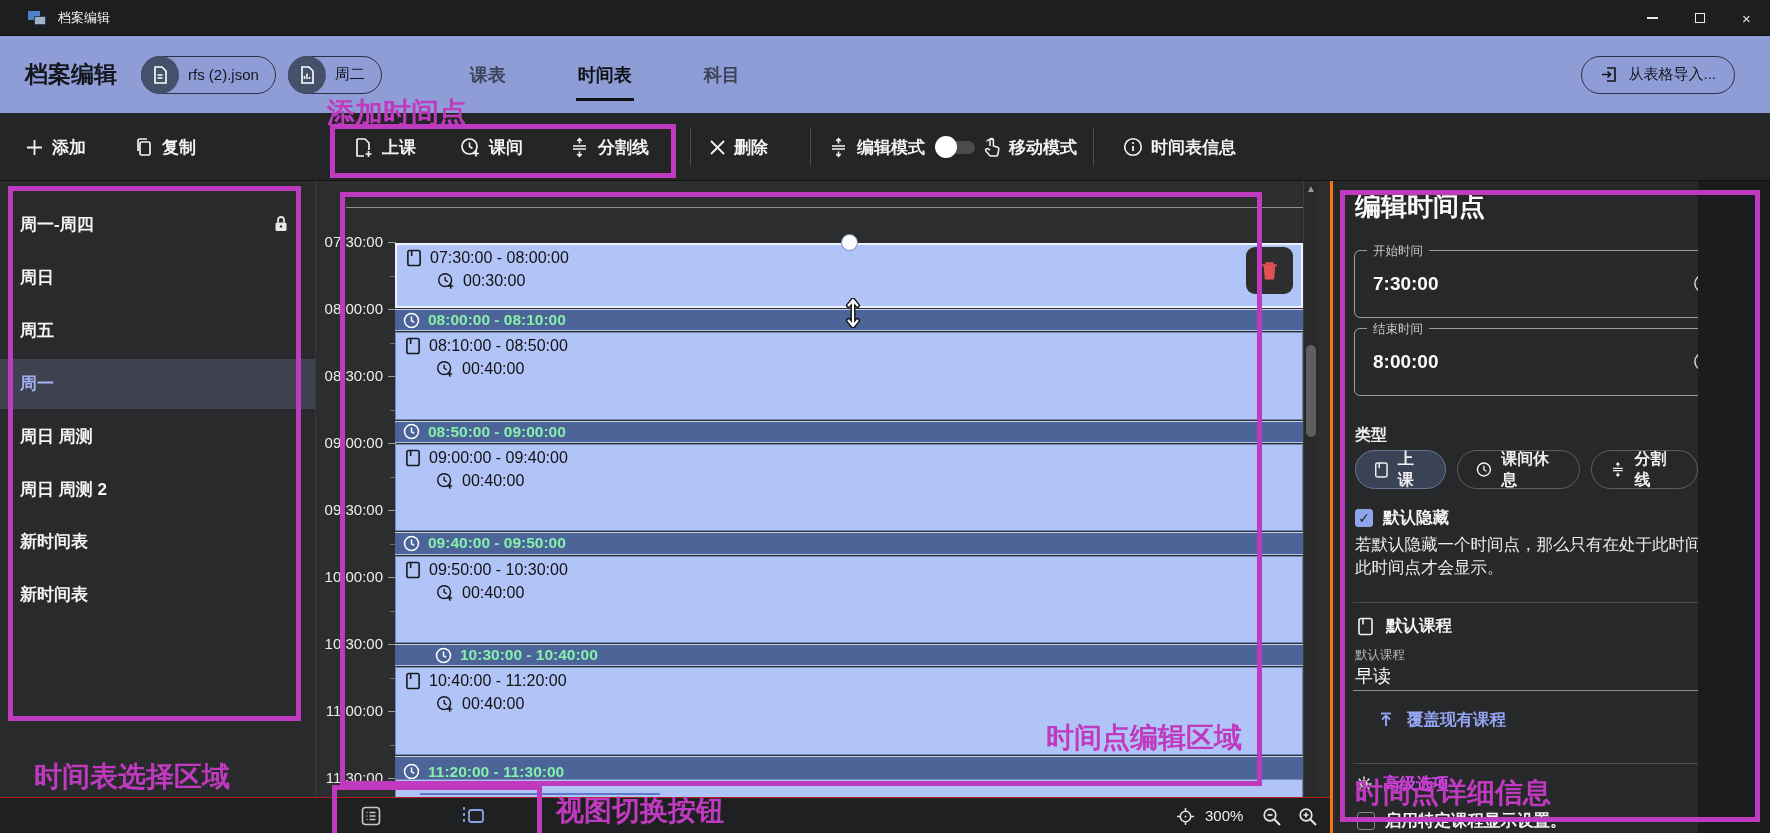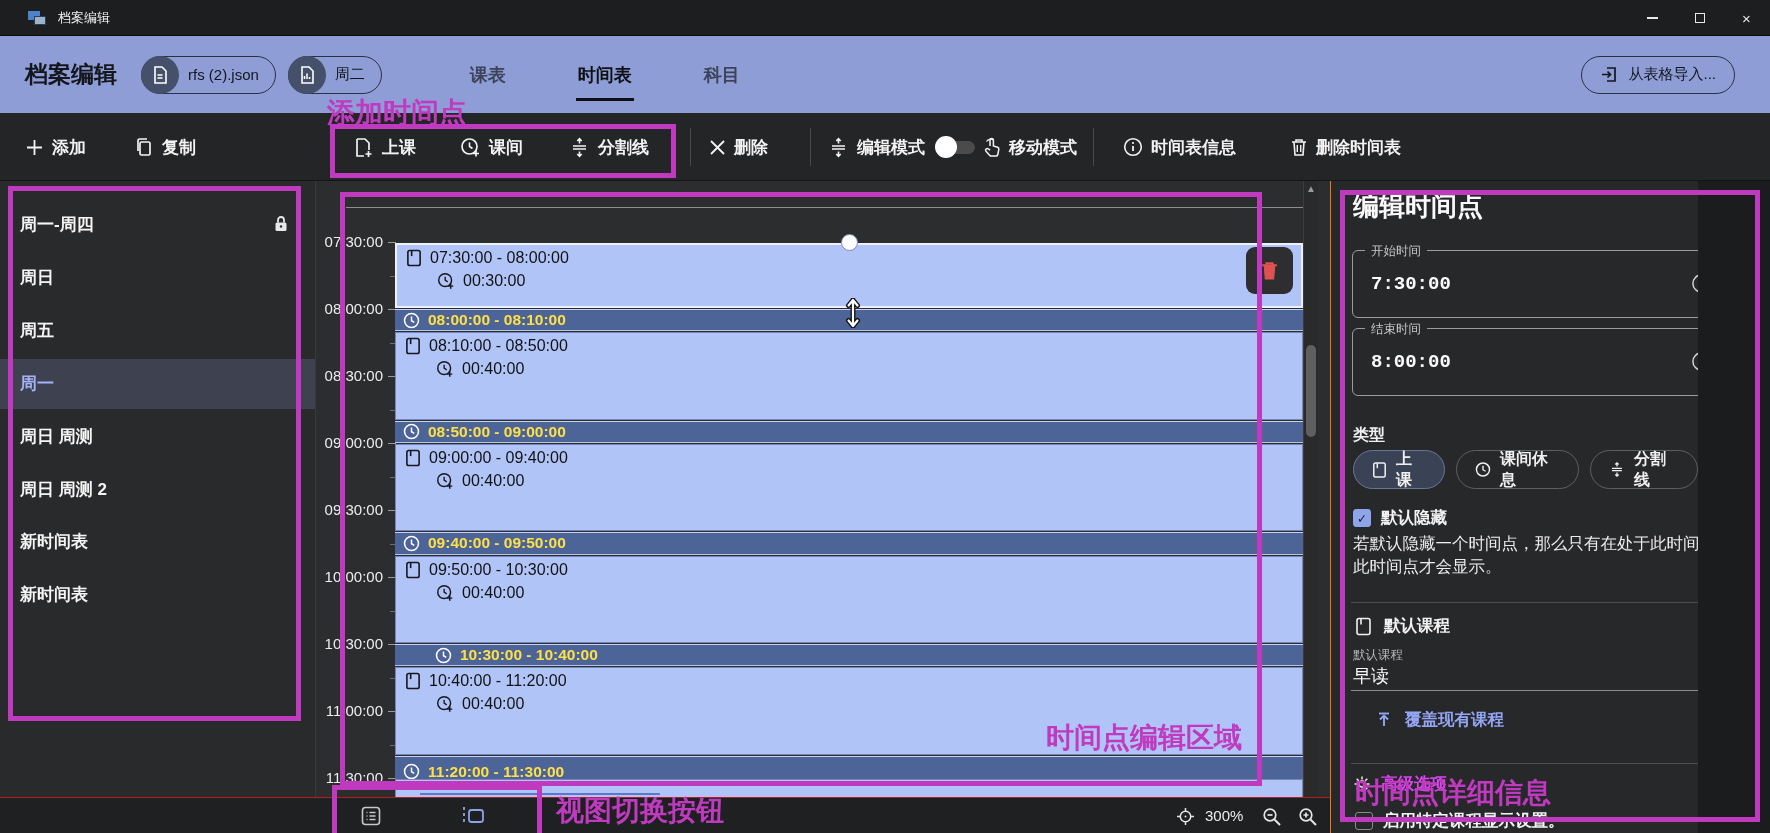--- a/index.html
+++ b/index.html
@@ -53,34 +53,34 @@
   .tl-topline{position:absolute;left:30px;top:26px;width:972px;height:0;border-top:1px solid #8e8e8e;}
   .axis-label{position:absolute;left:0;width:67px;text-align:right;font-size:15px;color:#ededed;height:18px;line-height:18px;}
   .tick{position:absolute;height:0;border-top:1.5px solid #9a9a9a;}
   .tick.major{left:72px;width:8px;}
   .tick.minor{left:74px;width:5px;border-top-color:#6d6d6d;}
   .blk{position:absolute;left:79px;width:908px;background:#b1c4f7;border:1px solid #7585b4;color:#121212;}
   .blk.sel{border:2px solid #eef1f8;}
   .blk .l1{position:absolute;left:9px;top:4px;display:flex;align-items:center;gap:8px;font-size:16px;}
   .blk .l2{position:absolute;left:40px;top:27px;display:flex;align-items:center;gap:8px;font-size:16px;}
   .bar{position:absolute;left:79px;width:908px;background:#4d6499;border-top:1px solid #c6d2f2;border-bottom:1px solid #b6c4ea;
-       color:#fde047;display:flex;align-items:center;gap:8px;padding-left:8px;font-size:15.5px;font-weight:bold;}
+       color:#86efac;display:flex;align-items:center;gap:8px;padding-left:8px;font-size:15.5px;font-weight:bold;}
   .handle{position:absolute;left:525px;top:53px;width:17px;height:17px;border-radius:50%;background:#fdfdfd;
           border:1px solid #7b8ab8;z-index:6;}
   .rcursor{position:absolute;left:528px;top:117px;z-index:7;}
   .delbtn{position:absolute;left:930px;top:66px;width:47px;height:47px;background:#2e2e30;border-radius:9px;
           display:flex;align-items:center;justify-content:center;z-index:6;}
   .sliver-line{position:absolute;left:104px;width:240px;height:0;border-top:2.5px solid #5b79c8;z-index:5;}
   
   .vscroll{position:absolute;top:0;width:15px;height:100%;background:#2a2a2a;border-left:1px solid #3c3c3c;}
   .vscroll .arrow{position:absolute;top:3px;left:2px;width:10px;height:10px;color:#9a9a9a;font-size:10px;line-height:10px;text-align:center;}
   .vscroll .thumb{position:absolute;left:2px;width:10px;border-radius:5px;background:#5f5f5f;}
 
   
-  .panel{position:absolute;left:1330px;top:181px;width:368px;height:652px;background:#27282a;border-left:1px solid #f97316;overflow:hidden;font-family:Liberation Mono, monospace;}
+  .panel{position:absolute;left:1330px;top:181px;width:368px;height:652px;background:#27282a;border-left:3px solid #f97316;overflow:hidden;}
   .panel h1{position:absolute;left:22px;top:8px;margin:0;font-size:26px;font-weight:bold;color:#fafafa;}
   .tfield{position:absolute;left:21px;width:377px;height:68px;border:1px solid #9c9c9c;border-radius:6px;}
   .tfield .flabel{position:absolute;left:12px;top:-8px;background:#27282a;padding:0 6px;font-size:12.5px;color:#c9c9c9;}
   .tfield .fvalue{position:absolute;left:18px;top:22px;font-size:19px;font-weight:bold;color:#fafafa;}
   .tfield .ficon{position:absolute;right:16px;top:22px;}
   .sec-label{position:absolute;left:22px;font-size:16px;font-weight:bold;color:#f0f0f0;}
   .pills{position:absolute;left:22px;top:269px;display:flex;gap:11px;}
   .pill{height:39px;border:1px solid #5f5f5f;border-radius:20px;display:flex;align-items:center;gap:9px;
         padding:0 18px;font-size:16px;font-weight:bold;color:#f0f0f0;background:transparent;}
   .pill.sel{background:#3a4255;border-color:#6b7693;}
@@ -234,28 +234,20 @@
       <span>移动模式</span>
     </div>
     <div class="tdiv" style="left:1093px;"></div>
     <div class="titem" style="left:1123px;">
       <svg width="20" height="20" viewBox="0 0 20 20">
           <circle cx="10" cy="10" r="8.3" fill="none" stroke="#f3f3f3" stroke-width="1.6"></circle>
           <path d="M10 9v5" stroke="#f3f3f3" stroke-width="1.8"></path>
           <circle cx="10" cy="6" r="1.1" fill="#f3f3f3"></circle>
         </svg>
       <span>时间表信息</span>
-    </div>
-    <div class="titem" style="left:1290px;">
-      <svg width="18" height="20" viewBox="0 0 18 20">
-          <path d="M2 5h14M6 5V3h6v2" fill="none" stroke="#f3f3f3" stroke-width="1.6"></path>
-          <path d="M4 5l1 13h8l1-13" fill="none" stroke="#f3f3f3" stroke-width="1.6"></path>
-          <path d="M7.3 8v7M10.7 8v7" stroke="#f3f3f3" stroke-width="1.4"></path>
-        </svg>
-      <span>删除时间表</span>
     </div>
   </div>
 
   <div class="sidebar" id="sidebar">
       <div class="side-item" style="top: 19px;"><span>周一-周四</span><span class="lock">
           <svg width="16" height="18" viewBox="0 0 16 18">
             <rect x="2.5" y="7.5" width="11" height="8.5" rx="1.5" fill="#e8e8e8"></rect>
             <path d="M5 7.5V5a3 3 0 016 0v2.5" fill="none" stroke="#e8e8e8" stroke-width="1.8"></path>
             <circle cx="8" cy="11.5" r="1.2" fill="#2a2a2a"></circle>
           </svg>
@@ -566,17 +558,18 @@
         </svg>
     </div>
   </div>
 
   <div class="ann-box" style="left:8px;top:186px;width:293px;height:535px;"></div>
   <div class="ann-box" style="left:330px;top:124px;width:346px;height:54px;"></div>
   <div class="ann-box" style="left:340px;top:192px;width:922px;height:594px;"></div>
   <div class="ann-box" style="left:1340px;top:190px;width:420px;height:632px;"></div>
   <div class="ann-box" style="left:332px;top:785px;width:210px;height:60px;"></div>
   <div class="ann-label" style="left:327px;top:94px;">添加时间点</div>
+  <div class="ann-label" style="left:34px;top:758px;">时间表选择区域</div>
   <div class="ann-label" style="left:1046px;top:719px;">时间点编辑区域</div>
   <div class="ann-label" style="left:556px;top:792px;">视图切换按钮</div>
   <div class="ann-label" style="left:1355px;top:774px;">时间点详细信息</div>
 
 </div>
 
 </body></html>

